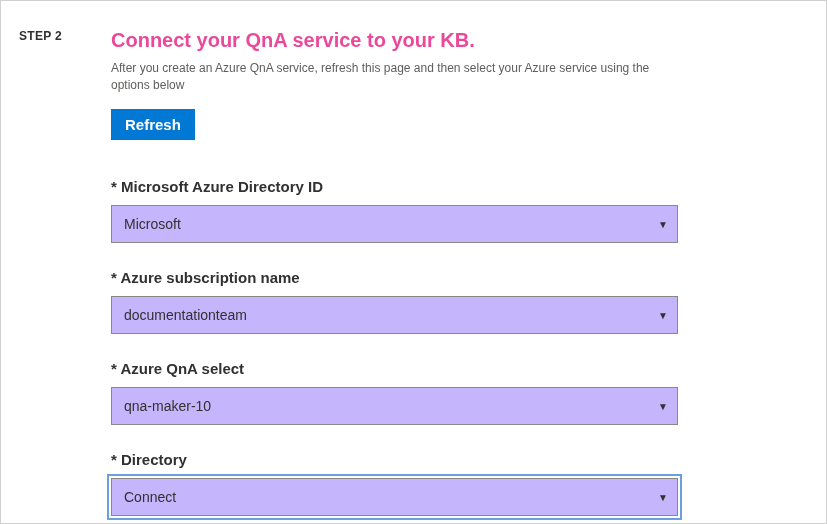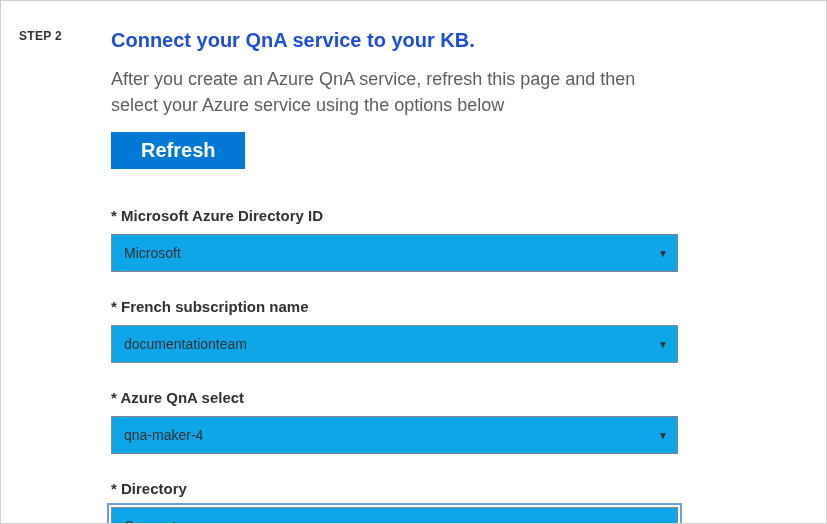--- a/index.html
+++ b/index.html
@@ -30,36 +30,36 @@
       letter-spacing: 0.3px;
       color: #323130;
     }
     .content-col {
       flex: 1;
       padding-right: 130px;
     }
     .heading {
       font-size: 20px;
       font-weight: 600;
-      color: #1d4ed8;
-      margin-bottom: 14px;
+      color: #ec4899;
+      margin-bottom: 8px;
     }
     .subtext {
-      font-size: 18px;
+      font-size: 12px;
       color: #605e5c;
       line-height: 1.45;
       margin-bottom: 14px;
     }
     .refresh-btn {
       background: #0078d4;
       color: #fff;
       border: none;
-      font-size: 20px;
+      font-size: 15px;
       font-weight: 600;
-      padding: 7px 30px;
+      padding: 7px 14px;
       cursor: pointer;
       font-family: inherit;
     }
     .field-group {
       margin-top: 38px;
     }
     .field-group + .field-group {
       margin-top: 26px;
     }
     .field-label {
@@ -69,21 +69,21 @@
       margin-bottom: 10px;
     }
     .select-wrap {
       position: relative;
       width: 100%;
     }
     .select-box {
       width: 100%;
       height: 38px;
       border: 1px solid #8a8886;
-      background: #0ea5e9;
+      background: #c4b5fd;
       padding: 0 34px 0 12px;
       font-size: 14px;
       color: #323130;
       display: flex;
       align-items: center;
       cursor: pointer;
     }
     .select-box.focused {
       outline: 2px solid #6aa0e0;
       outline-offset: 2px;
@@ -114,34 +114,34 @@
       <div class="field-label">* Microsoft Azure Directory ID</div>
       <div class="select-wrap">
         <div class="select-box">
           <span>Microsoft</span>
         </div>
         <span class="chevron">▼</span>
       </div>
     </div>
 
     <div class="field-group">
-      <div class="field-label">* French subscription name</div>
+      <div class="field-label">* Azure subscription name</div>
       <div class="select-wrap">
         <div class="select-box">
           <span>documentationteam</span>
         </div>
         <span class="chevron">▼</span>
       </div>
     </div>
 
     <div class="field-group">
       <div class="field-label">* Azure QnA select</div>
       <div class="select-wrap">
         <div class="select-box">
-          <span>qna-maker-4</span>
+          <span>qna-maker-10</span>
         </div>
         <span class="chevron">▼</span>
       </div>
     </div>
 
     <div class="field-group">
       <div class="field-label">* Directory</div>
       <div class="select-wrap">
         <div class="select-box focused">
           <span>Connect</span>

